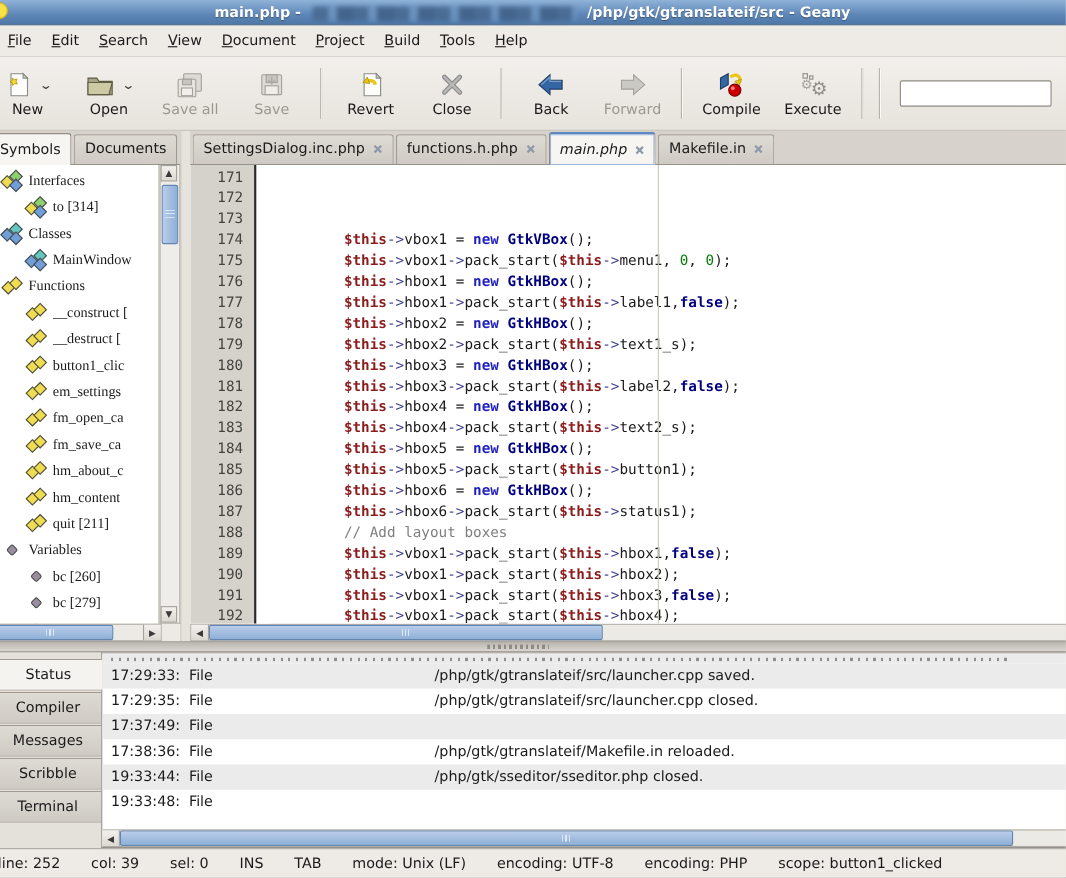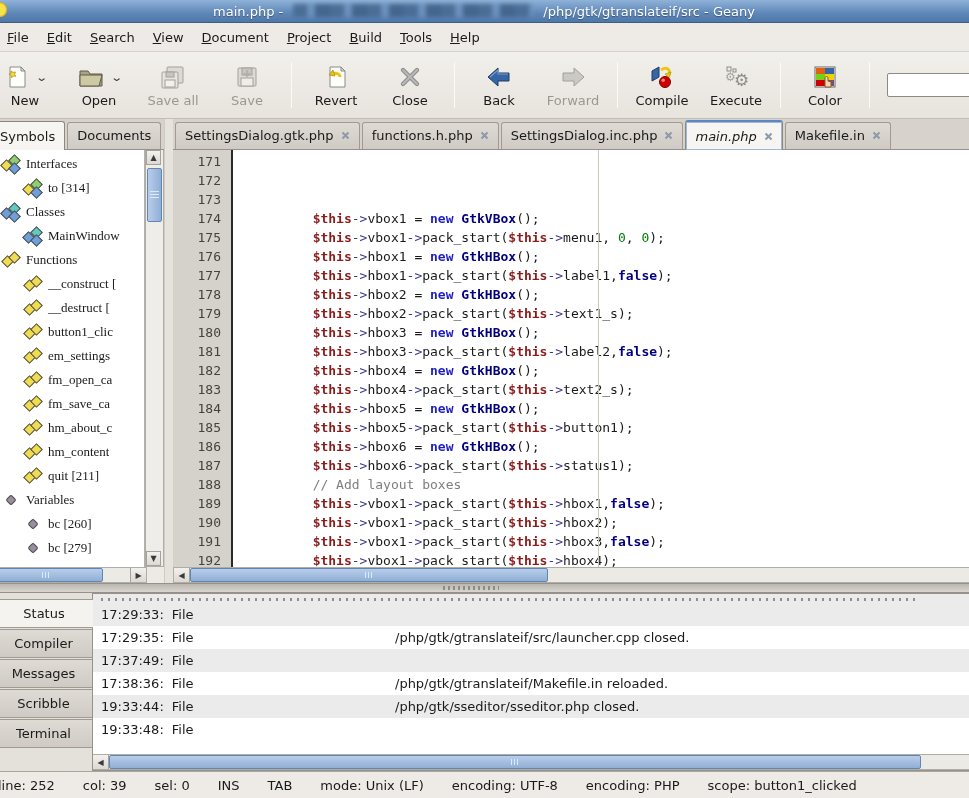--- a/index.html
+++ b/index.html
@@ -5,22 +5,22 @@
   html,body{margin:0;padding:0;background:#555;}
   .screen{position:relative;width:969px;height:798px;overflow:hidden;background:#edeae5;
     font-family:"DejaVu Sans","Liberation Sans",sans-serif;font-size:13px;color:#1a1a1a;}
   .window{position:absolute;left:-12px;top:0;width:992px;height:798px;display:flex;flex-direction:column;background:#edeae5;}
 
   
   .titlebar{height:22px;flex:0 0 22px;background:linear-gradient(#8fb2d8,#5e87b8 60%,#4e78a8);
     display:flex;align-items:center;justify-content:center;position:relative;border-bottom:1px solid #3c5d86;}
   .title-icon{position:absolute;left:6px;top:2px;width:14px;height:17px;
     background:radial-gradient(circle at 40% 45%,#f7e24a 0 45%,#caa41a 60%,transparent 62%);border-radius:3px;}
-  .title-text{color:#fff;font-weight:normal;font-size:13px;text-shadow:0 1px 1px rgba(0,0,0,.35);
-    display:flex;align-items:flex-start;gap:10px;}
+  .title-text{color:#fff;font-weight:bold;font-size:13px;text-shadow:0 1px 1px rgba(0,0,0,.35);
+    display:flex;align-items:flex-end;gap:10px;}
   .title-blur{width:240px;height:13px;border-radius:3px;
     background:repeating-linear-gradient(90deg,#46688f 0 14px,#6c92bd 14px 22px,#3f5f86 22px 37px);
     filter:blur(2px);opacity:.85;}
 
   
   .menubar{height:28px;flex:0 0 28px;background:#eeebe6;display:flex;align-items:center;
     padding-left:10px;border-bottom:1px solid #d6d2cb;}
   .menu-item{padding:4px 9px;cursor:default;}
   .menu-item .mn{text-decoration:underline;}
 
@@ -255,36 +255,20 @@
             <svg width="28" height="26" viewBox="0 0 28 26">
               <rect x="5" y="3" width="4" height="4" fill="none" stroke="#8f8d88"></rect>
               <rect x="11" y="5" width="3" height="3" fill="none" stroke="#8f8d88"></rect>
               <text x="12" y="22" font-size="17" fill="#8f8d88" font-family="DejaVu Sans">⚙</text>
               <text x="3" y="17" font-size="12" fill="#a5a39e" font-family="DejaVu Sans">⚙</text>
             </svg>
           </div>
           <div class="tb-label">Execute</div>
         </div>
         <div class="tb-sep"></div>
-        <div class="tb-btn">
-          <div class="tb-ico-row">
-            <svg width="26" height="26" viewBox="0 0 26 26">
-              <rect x="3" y="3" width="20" height="20" fill="#fff" stroke="#6a6761"></rect>
-              <rect x="4" y="4" width="9" height="6" fill="#e06010"></rect>
-              <rect x="13" y="4" width="9" height="6" fill="#3465a4"></rect>
-              <rect x="4" y="10" width="9" height="6" fill="#73d216"></rect>
-              <rect x="13" y="10" width="9" height="6" fill="#edd400"></rect>
-              <rect x="4" y="16" width="9" height="6" fill="#cc0000"></rect>
-              <rect x="13" y="16" width="9" height="6" fill="#75507b"></rect>
-              <path d="M14 22V12l-3 3m3-3l3 3" fill="none" stroke="#5a3push" stroke-width="0"></path>
-              <path d="M13 23v-9c0-2 3-2 3 0v3l3 1v5z" fill="#f4d7b0" stroke="#8a5a2a"></path>
-            </svg>
-          </div>
-          <div class="tb-label">Color</div>
-        </div>
         <div class="tb-sep"></div>
         <div class="tb-entry"><input style=""></div>
       </div>
 
   <div class="main">
     <div class="sidebar">
       <div class="tabsbar" id="side-tabs">
             <div class="tab active">Symbols</div>
             <div class="tab">Documents</div>
           </div>
@@ -446,37 +430,29 @@
         <div style="flex:1"></div>
         <div class="hs-btn right">▶</div>
       </div>
     </div>
 
     <div class="vsplit"></div>
 
     <div class="editor">
       <div class="tabsbar" id="doc-tabs">
             <div class="tab">
-              <span>SettingsDialog.gtk.php</span>
+              <span>SettingsDialog.inc.php</span>
               <span class="x">
                 <svg width="9" height="9" viewBox="0 0 9 9">
                   <path d="M1.5 1.5l6 6m0-6l-6 6" stroke="#8d99a8" stroke-width="2"></path>
                 </svg>
               </span>
             </div>
             <div class="tab">
               <span>functions.h.php</span>
-              <span class="x">
-                <svg width="9" height="9" viewBox="0 0 9 9">
-                  <path d="M1.5 1.5l6 6m0-6l-6 6" stroke="#8d99a8" stroke-width="2"></path>
-                </svg>
-              </span>
-            </div>
-            <div class="tab">
-              <span>SettingsDialog.inc.php</span>
               <span class="x">
                 <svg width="9" height="9" viewBox="0 0 9 9">
                   <path d="M1.5 1.5l6 6m0-6l-6 6" stroke="#8d99a8" stroke-width="2"></path>
                 </svg>
               </span>
             </div>
             <div class="tab active blue-top">
               <span>main.php</span>
               <span class="x">
                 <svg width="9" height="9" viewBox="0 0 9 9">
@@ -542,20 +518,21 @@
           <div class="btab">Messages</div>
           <div class="btab">Scribble</div>
           <div class="btab">Terminal</div>
         </div>
     <div class="msgs">
       <div class="mrow-partial"></div>
       <div id="msg-rows" style="display:flex;flex-direction:column;">
             <div class="mrow">
               <span class="mtime">17:29:33:</span>
               <span class="mlabel">File</span>
+              <span class="mpath">/php/gtk/gtranslateif/src/launcher.cpp saved.</span>
             </div>
             <div class="mrow">
               <span class="mtime">17:29:35:</span>
               <span class="mlabel">File</span>
               <span class="mpath">/php/gtk/gtranslateif/src/launcher.cpp closed.</span>
             </div>
             <div class="mrow">
               <span class="mtime">17:37:49:</span>
               <span class="mlabel">File</span>
             </div>

